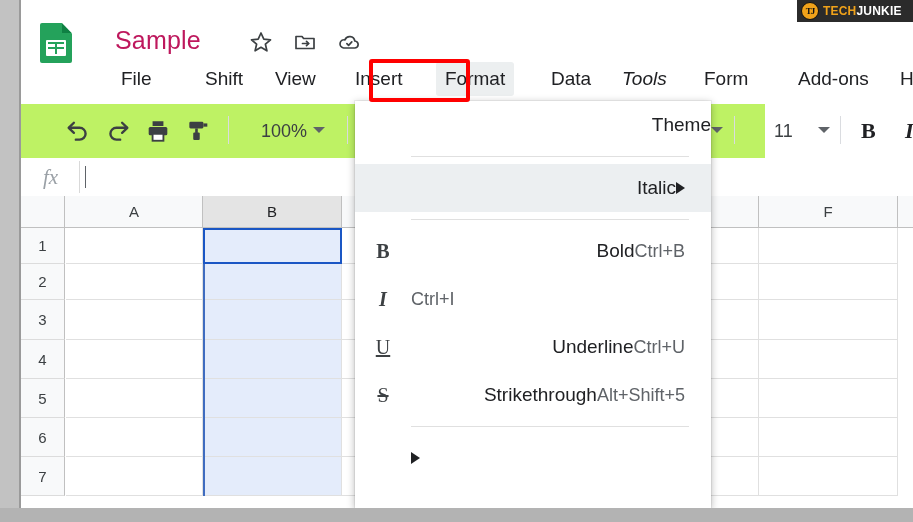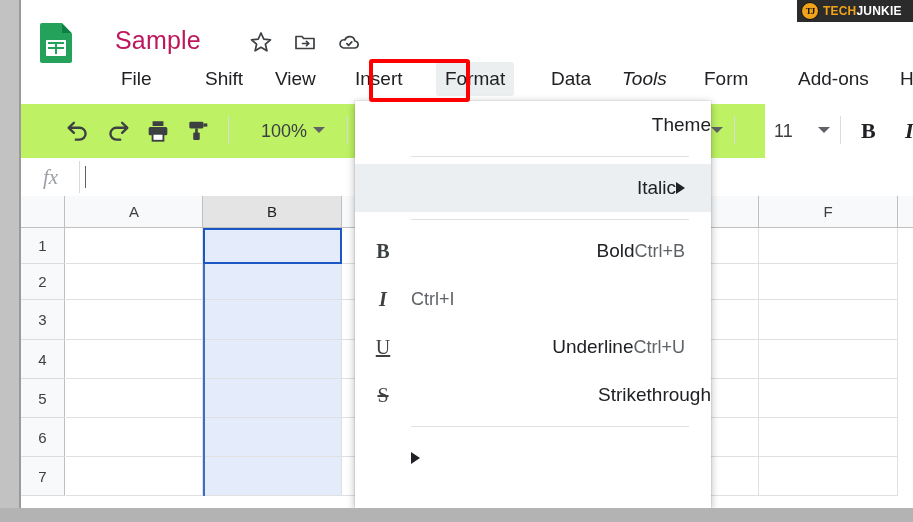--- a/index.html
+++ b/index.html
@@ -607,20 +607,21 @@
           <div class="mi-accel">Ctrl+I</div>
         </div>
         <div class="mi">
           <div class="mi-icon ul">U</div>
           <div class="mi-label">Underline</div>
           <div class="mi-accel">Ctrl+U</div>
         </div>
         <div class="mi">
           <div class="mi-icon strk">S</div>
           <div class="mi-label">Strikethrough</div>
+          <div class="mi-accel">Alt+Shift+5</div>
         </div>
         <div class="mi-sep"></div>
         <div class="mi">
           <div class="mi-icon"></div>
           <div class="mi-arrow"></div>
         </div>
       </div>
 
   </div>
 </div>

